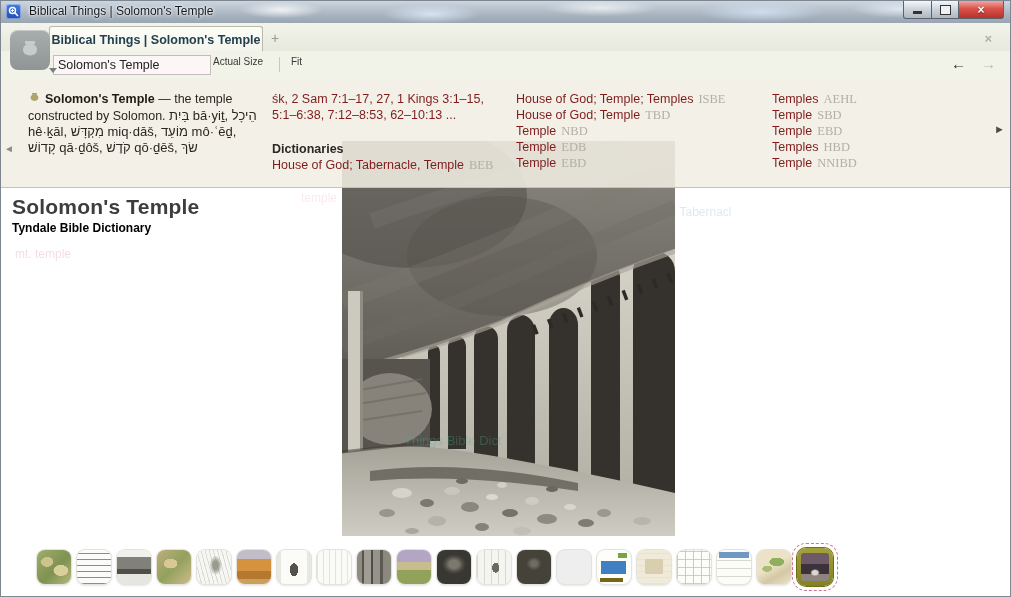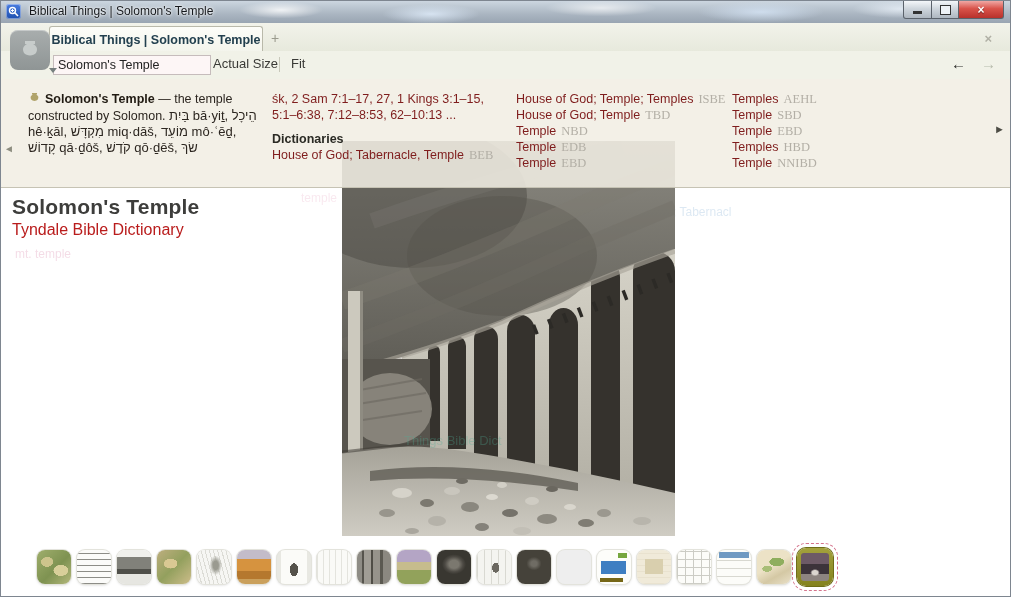--- a/index.html
+++ b/index.html
@@ -39,21 +39,21 @@
     font-size:12.5px;font-weight:bold;color:#23404f;}
   .newtab{position:absolute;left:266px;top:8px;width:16px;height:16px;color:#9a9a8d;
     font-size:14px;line-height:15px;text-align:center;}
   .panel-close{position:absolute;right:18px;top:8px;color:#b0b0a5;font-size:13px;font-weight:bold;}
   
   .toolbar{position:absolute;left:0;top:50px;width:100%;height:28px;
     background:#f1f2e8;border-bottom:1px solid #c9c9ba;}
   .search{position:absolute;left:52px;top:4px;width:148px;height:18px;
     border:1px solid #c6bcbc;background:#fdf6f6;font-size:12.5px;color:#222;
     padding:0 4px;font-family:"Liberation Sans",sans-serif;}
-  .tbtn{position:absolute;top:5px;font-size:13px;color:#3a3a36;}
+  .tbtn{position:absolute;top:5px;font-size:10px;color:#3a3a36;}
   .tbtn.actual{left:212px;} .tbtn.fit{left:290px;}
   .tbsep{position:absolute;left:278px;top:6px;width:1px;height:15px;background:#c8c8ba;}
   .nav{position:absolute;top:4px;font-size:15px;font-weight:bold;}
   .nav.back{right:44px;color:#2b2b28;} .nav.fwd{right:14px;color:#b7bbac;}
   
   .panelbtn{position:absolute;left:9px;top:29px;width:40px;height:40px;border-radius:8px;
     background:linear-gradient(180deg,#a8adad,#8f9595);box-shadow:inset 0 1px 0 rgba(255,255,255,.35);z-index:6;}
   .panelbtn svg{display:block;margin:7px auto 0;}
   .panelbtn .dd{position:absolute;right:-7px;bottom:-3px;width:0;height:0;
     border-left:4px solid transparent;border-right:4px solid transparent;border-top:5px solid #77807f;}
@@ -63,34 +63,34 @@
   .ghost{position:absolute;font-size:12px;filter:blur(.6px);pointer-events:none;}
   .g1{left:14px;top:168px;color:#d884a8;opacity:.28;}
   .g2{left:300px;top:112px;color:#e49ab8;opacity:.22;}
   .g3{left:62px;top:292px;color:#4fae96;opacity:.30;font-size:13px;z-index:3;}
   .g4{left:598px;top:126px;color:#8fb6d8;opacity:.30;}
   
   .photo{position:absolute;left:341px;top:62px;width:333px;height:395px;z-index:2;}
   
   .arthead{position:absolute;left:11px;top:116px;z-index:3;}
   .arthead h1{margin:0;font-size:21px;font-weight:bold;color:#3d3d3b;letter-spacing:.2px;}
-  .arthead .src{margin-top:2px;font-size:16px;font-weight:normal;color:#b91c1c;}
+  .arthead .src{margin-top:2px;font-size:12px;font-weight:bold;color:#000000;}
   
   .overlay{position:absolute;left:0;top:0;width:100%;height:108px;z-index:5;
     background:rgba(241,238,227,.87);border-bottom:1px solid #c6c3b4;font-size:12.5px;}
   .chevL{position:absolute;left:3px;top:64px;color:#8d8d80;font-size:10px;}
   .chevR{position:absolute;right:5px;top:44px;color:#4c4c44;font-size:11px;}
   .col{position:absolute;top:12px;line-height:16px;}
   .c1{left:27px;width:238px;color:#2c2620;}
   .c1 b{color:#201a12;}
   .c2{left:271px;width:228px;}
   .c3{left:515px;width:232px;}
-  .c4{left:731px;width:220px;}
+  .c4{left:771px;width:220px;}
   .lnk{color:#7f1d1d;} .abbr{color:#b3afa6;margin-left:5px;font-family:Liberation Serif, serif;}
-  .dicthead{font-weight:bold;color:#2a2a24;margin-top:8px;}
+  .dicthead{font-weight:bold;color:#2a2a24;margin-top:18px;}
   .row{white-space:nowrap;}
   .poticon{display:inline-block;vertical-align:-1px;margin-right:4px;}
   .heb{font-size:13px;}
   
   .filmstrip{position:absolute;left:0;bottom:0;width:100%;height:57px;background:#fff;z-index:4;}
   .track{position:absolute;left:36px;top:7px;display:flex;gap:6px;align-items:center;}
   .thumb{width:34px;height:34px;border-radius:8px;flex:0 0 auto;
     box-shadow:0 0 0 1px #e3e3dc,0 1px 3px rgba(0,0,0,.18);background:#eee;}
   .t1{background:radial-gradient(10px 8px at 30% 35%,#cdc48c 60%,transparent 62%),radial-gradient(12px 9px at 70% 60%,#d8cf9a 60%,transparent 62%),linear-gradient(135deg,#9fae6c,#7e9251 55%,#b4b87c);}
   .t2{background:repeating-linear-gradient(180deg,#fbfbf9 0 3px,#8d8d87 3px 4px,#fbfbf9 4px 6px),#fbfbf9;}

